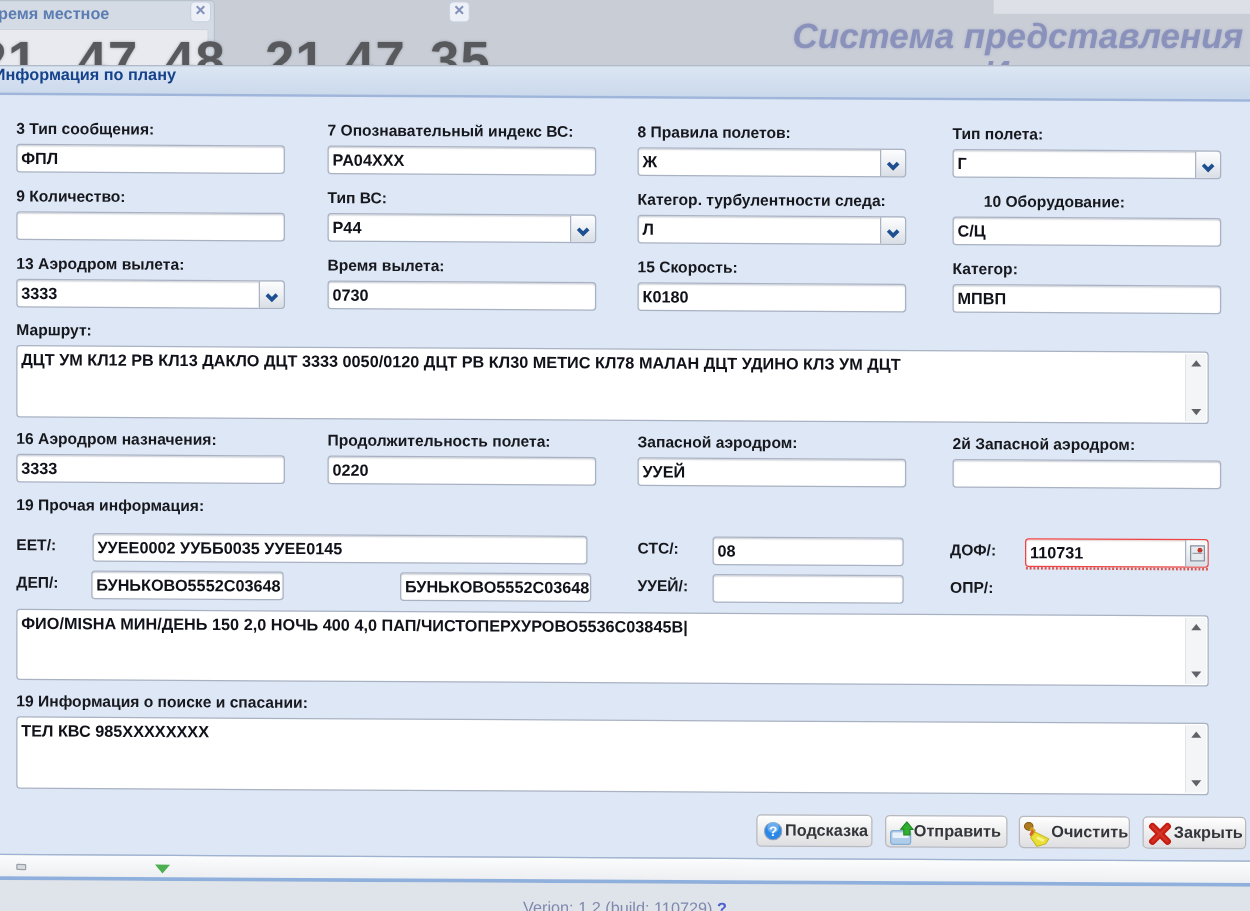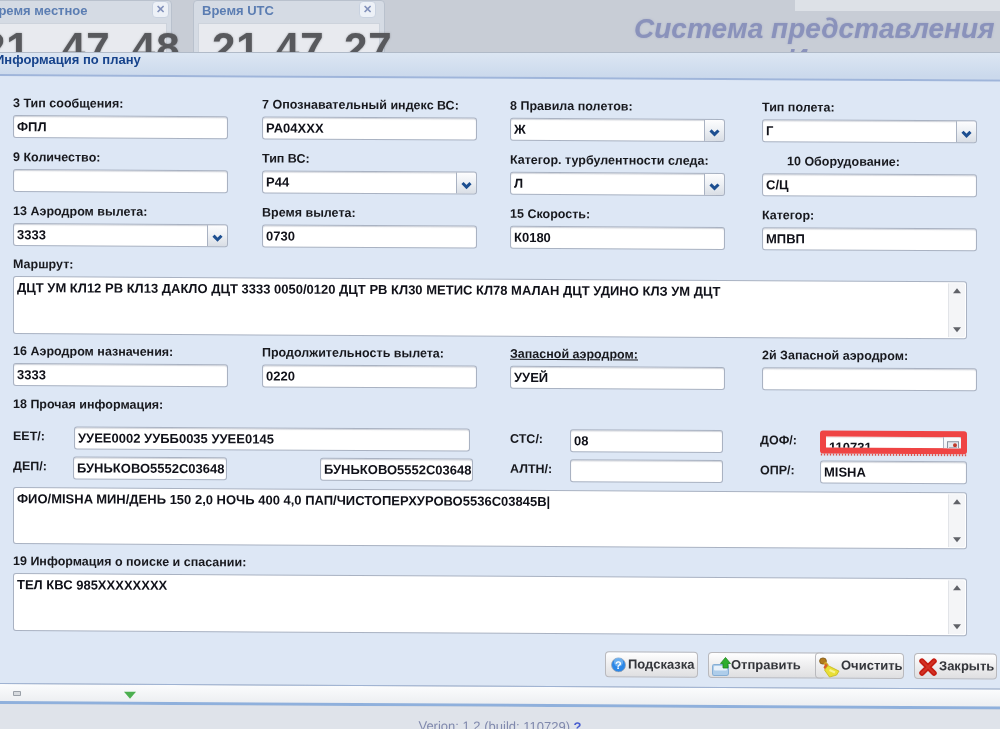--- a/index.html
+++ b/index.html
@@ -25,21 +25,21 @@
 .lbl { position:absolute; font-size:12.5px; font-weight:bold; color:#17181d; white-space:nowrap; }
 .txt { position:absolute; height:23px; background:#fff; border:1px solid #a9b2c2; border-radius:3px; font-size:13px; font-weight:bold; color:#101119; padding:3px 0 0 3px; white-space:nowrap; overflow:hidden; box-shadow:inset 0 1px 1px rgba(120,130,150,.35); }
 .trigger { position:absolute; top:-1px; right:-1px; width:21px; height:23px; background:linear-gradient(#fdfdfe,#eef1f5 45%,#d9dee5); border:1px solid #a9b2c2; border-radius:0 3px 3px 0; }
 .trigger svg { position:absolute; left:4px; top:9px; }
 .area { position:absolute; background:#fff; border:1px solid #a9b2c2; border-radius:3px; font-size:13px; font-weight:bold; color:#101119; padding:3px 24px 0 3px; }
 .sb { position:absolute; top:1px; bottom:1px; right:1px; width:17px; background:#f4f5f7; border-left:1px solid #e2e4e8; border-radius:0 2px 2px 0; }
 .sb .up { position:absolute; top:5px; left:4px; width:0; height:0; border-left:4px solid transparent; border-right:4px solid transparent; border-bottom:5px solid #606268; }
 .sb .dn { position:absolute; bottom:5px; left:4px; width:0; height:0; border-left:4px solid transparent; border-right:4px solid transparent; border-top:5px solid #606268; }
 
 
-#dof { border:6px solid #ef4444; box-shadow:inset 0 1px 1px rgba(150,100,100,.25); }
+#dof { border:1px solid #ef4444; box-shadow:inset 0 1px 1px rgba(150,100,100,.25); }
 #dofdots { position:absolute; left:820px; top:449px; width:147px; height:2px;
   background-image:radial-gradient(circle, #d9534a 0.8px, transparent 1.1px); background-size:3px 2px; }
 .cal { position:absolute; left:3px; top:4px; width:12px; height:13px; background:#e6eaef; border:1px solid #8a929f; }
 .cal i { position:absolute; right:1px; top:1px; width:4px; height:4px; background:#c0392b; border-radius:50%; }
 .cal b { position:absolute; left:1px; top:5px; width:8px; height:1px; background:#9aa2ad; }
 
 
 .btn { position:absolute; top:648px; height:26px; background:linear-gradient(#ffffff,#f1f1f2 40%,#dfdfe1); border:1px solid #b9b9bd; border-radius:4px; font-size:13px; font-weight:bold; color:#33353a; }
 .btn .cap { position:absolute; left:22px; top:4px; white-space:nowrap; }
 .btn .ic { position:absolute; left:4px; top:4px; width:16px; height:16px; }
@@ -56,32 +56,28 @@
 <body>
 
 <div id="topbar">
   <div id="topband"></div>
   <div id="bigtitle">Система представления планов</div>
   <div id="bigtitle2">Интернет</div>
   <div class="clockpanel" style="left:-20px;">
     <span class="ttl">Время местное</span>
     <div class="bd"></div>
   </div>
-  <div class="clockpanel" style="left:193px;">
-    <span class="ttl">Время UTC</span>
-    <div class="bd"></div>
-  </div>
   <span class="xbtn" style="left:152px;">✕</span>
   <span class="xbtn" style="left:359px;">✕</span>
   <span class="digit" style="left:-18px; top:24px;">21</span>
   <span class="digit" style="left:62px;  top:24px;">47</span>
   <span class="digit" style="left:132px; top:24px;">48</span>
   <span class="digit" style="left:212px; top:24px;">21</span>
   <span class="digit" style="left:276px; top:24px;">47</span>
-  <span class="digit" style="left:344px; top:24px;">27</span>
+  <span class="digit" style="left:344px; top:24px;">35</span>
 </div>
 
 <div id="dlghd">
     <span id="dlgttl">Информация по плану</span>
   </div>
 <div id="warp">
 <div id="dlgbody"></div>
 
 <span class="lbl" style="left:13px;  top:96px;">3 Тип сообщения:</span>
 <span class="lbl" style="left:262px; top:96px;">7 Опознавательный индекс ВС:</span>
@@ -130,72 +126,71 @@
 <div class="txt" style="left:510px; top:223px; width:215px;">К0180</div>
 <div class="txt" style="left:762px; top:223px; width:215px;">МПВП</div>
 
 <span class="lbl" style="left:13px; top:257px;">Маршрут:</span>
 <div class="area" style="left:13px; top:276px; width:954px; height:58px;">ДЦТ УМ КЛ12 РВ КЛ13 ДАКЛО ДЦТ 3333 0050/0120 ДЦТ РВ КЛ30 МЕТИС КЛ78 МАЛАН ДЦТ УДИНО КЛЗ УМ ДЦТ<span class="sb">
         <span class="up"></span>
         <span class="dn"></span>
       </span></div>
 
 <span class="lbl" style="left:13px;  top:344px;">16 Аэродром назначения:</span>
-<span class="lbl" style="left:262px; top:344px;">Продолжительность вылета:</span>
-<span class="lbl" style="left:510px; top:344px;text-decoration:underline;">Запасной аэродром:</span>
+<span class="lbl" style="left:262px; top:344px;">Продолжительность полета:</span>
+<span class="lbl" style="left:510px; top:344px;">Запасной аэродром:</span>
 <span class="lbl" style="left:762px; top:344px;">2й Запасной аэродром:</span>
 <div class="txt" style="left:13px;  top:363px; width:215px;">3333</div>
 <div class="txt" style="left:262px; top:363px; width:215px;">0220</div>
 <div class="txt" style="left:510px; top:363px; width:215px;">УУЕЙ</div>
 <div class="txt" style="left:762px; top:363px; width:215px;"></div>
 
-<span class="lbl" style="left:13px; top:397px;">18 Прочая информация:</span>
+<span class="lbl" style="left:13px; top:397px;">19 Прочая информация:</span>
 
 <span class="lbl" style="left:13px;  top:429px;">ЕЕТ/:</span>
 <div class="txt" style="left:74px;  top:426px; width:396px;">УУЕЕ0002 УУББ0035 УУЕЕ0145</div>
 <span class="lbl" style="left:510px; top:429px;">СТС/:</span>
 <div class="txt" style="left:570px; top:426px; width:153px;">08</div>
 <span class="lbl" style="left:760px; top:429px;">ДОФ/:</span>
 <div class="txt" id="dof" style="left:820px; top:426px; width:147px;">110731<span class="trigger" style="width:19px;">
         <span class="cal">
           <i></i>
           <b></b>
         </span>
       </span></div>
 <div id="dofdots"></div>
 
 <span class="lbl" style="left:13px;  top:459px;">ДЕП/:</span>
 <div class="txt" style="left:73px;  top:456px; width:154px;">БУНЬКОВО5552С03648</div>
 <span class="lbl" style="left:253px; top:459px;margin-top:40px;">ДЕСТ/:</span>
 <div class="txt" style="left:320px; top:456px; width:153px;">БУНЬКОВО5552С03648</div>
-<span class="lbl" style="left:510px; top:459px;">АЛТН/:</span>
+<span class="lbl" style="left:510px; top:459px;">УУЕЙ/:</span>
 <div class="txt" style="left:570px; top:456px; width:153px;"></div>
 <span class="lbl" style="left:760px; top:459px;">ОПР/:</span>
-<div class="txt" style="left:820px; top:456px; width:147px;">MISHA</div>
 
 <div class="area" style="left:13px; top:487px; width:954px; height:57px;">ФИО/MISHA МИН/ДЕНЬ 150 2,0 НОЧЬ 400 4,0 ПАП/ЧИСТОПЕРХУРОВО5536С03845В|<span class="sb">
         <span class="up"></span>
         <span class="dn"></span>
       </span></div>
 
 <span class="lbl" style="left:13px; top:554px;">19 Информация о поиске и спасании:</span>
 <div class="area" style="left:13px; top:573px; width:954px; height:58px;">ТЕЛ КВС 985XXXXXXXX<span class="sb">
         <span class="up"></span>
         <span class="dn"></span>
       </span></div>
 
 <div class="btn" style="left:605px; width:93px;">
   <span class="ic" style="left:5px; top:5px;"><svg width="15" height="15">
           <circle cx="7.5" cy="7.5" r="7" fill="#2b87e8" stroke="#9aa4b2" stroke-width="0.8"></circle>
           <circle cx="7.5" cy="4.6" r="4.6" fill="#7ebaf2" opacity="0.75"></circle>
           <text x="7.5" y="11.5" font-size="11" font-weight="bold" fill="#fff" text-anchor="middle" font-family="Liberation Sans, sans-serif">?</text>
         </svg></span>
   <span class="cap">Подсказка</span>
 </div>
-<div class="btn" style="left:708px; width:117px;">
+<div class="btn" style="left:708px; width:98px;">
   <span class="ic" style="left:3px; top:4px; width:24px; height:20px;"><svg width="24" height="20">
           <rect x="0.5" y="7.5" width="16" height="11" rx="2" fill="#aecdea" stroke="#86aed4"></rect>
           <rect x="2" y="9" width="13" height="4.5" rx="1" fill="#e8f1fa"></rect>
           <path d="M11 11 L11 6.5 L8.5 6.5 L13.5 0.5 L18.5 6.5 L16 6.5 L16 11 Z" fill="#2fae2f" stroke="#1d861d" stroke-width="0.8"></path>
         </svg></span>
   <span class="cap">Отправить</span>
 </div>
 <div class="btn" style="left:815px; width:89px;">
   <span class="ic" style="left:1px; top:2px; width:24px; height:23px;"><svg width="24" height="23">
           <ellipse cx="6" cy="5.5" rx="3.4" ry="3.1" fill="#b07a1e" stroke="#7d5512" stroke-width="0.8"></ellipse>

